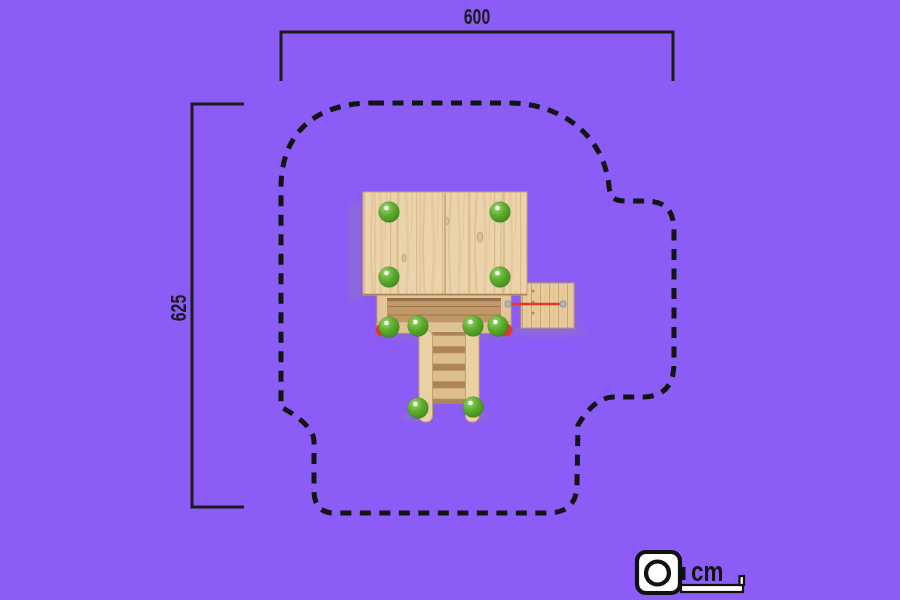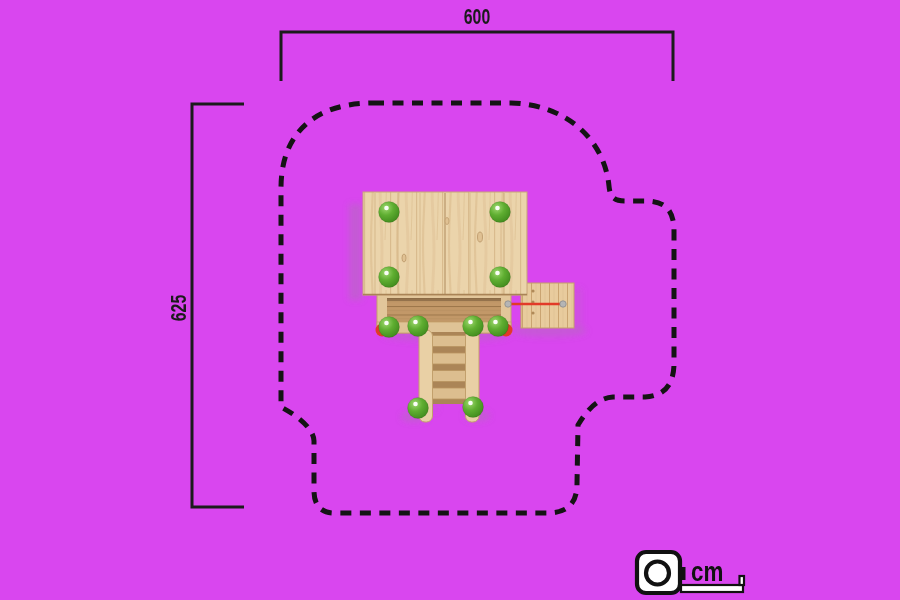--- a/index.html
+++ b/index.html
@@ -1,17 +1,17 @@
 <!DOCTYPE html>
 <html><head>
 <meta charset="utf-8">
 <style>
   html,body{margin:0;padding:0;background:#fff;}
   .canvas{
-    position:relative;width:900px;height:600px;background:#d946ef;overflow:hidden;
+    position:relative;width:900px;height:600px;background:#8b5cf6;overflow:hidden;
     font-family:"Liberation Sans","DejaVu Sans",sans-serif;
   }
   .canvas svg{position:absolute;left:0;top:0;}
   .dim-label{
     position:absolute;color:#1b1b1b;font-weight:700;font-size:22px;line-height:1;
     white-space:nowrap;letter-spacing:0px;
   }
   #label-width{left:477px;top:6px;transform:translateX(-50%) scaleX(.72);}
   #label-height{left:179px;top:308px;transform:translate(-50%,-50%) rotate(-90deg) scaleX(.72);}
   #label-unit{

